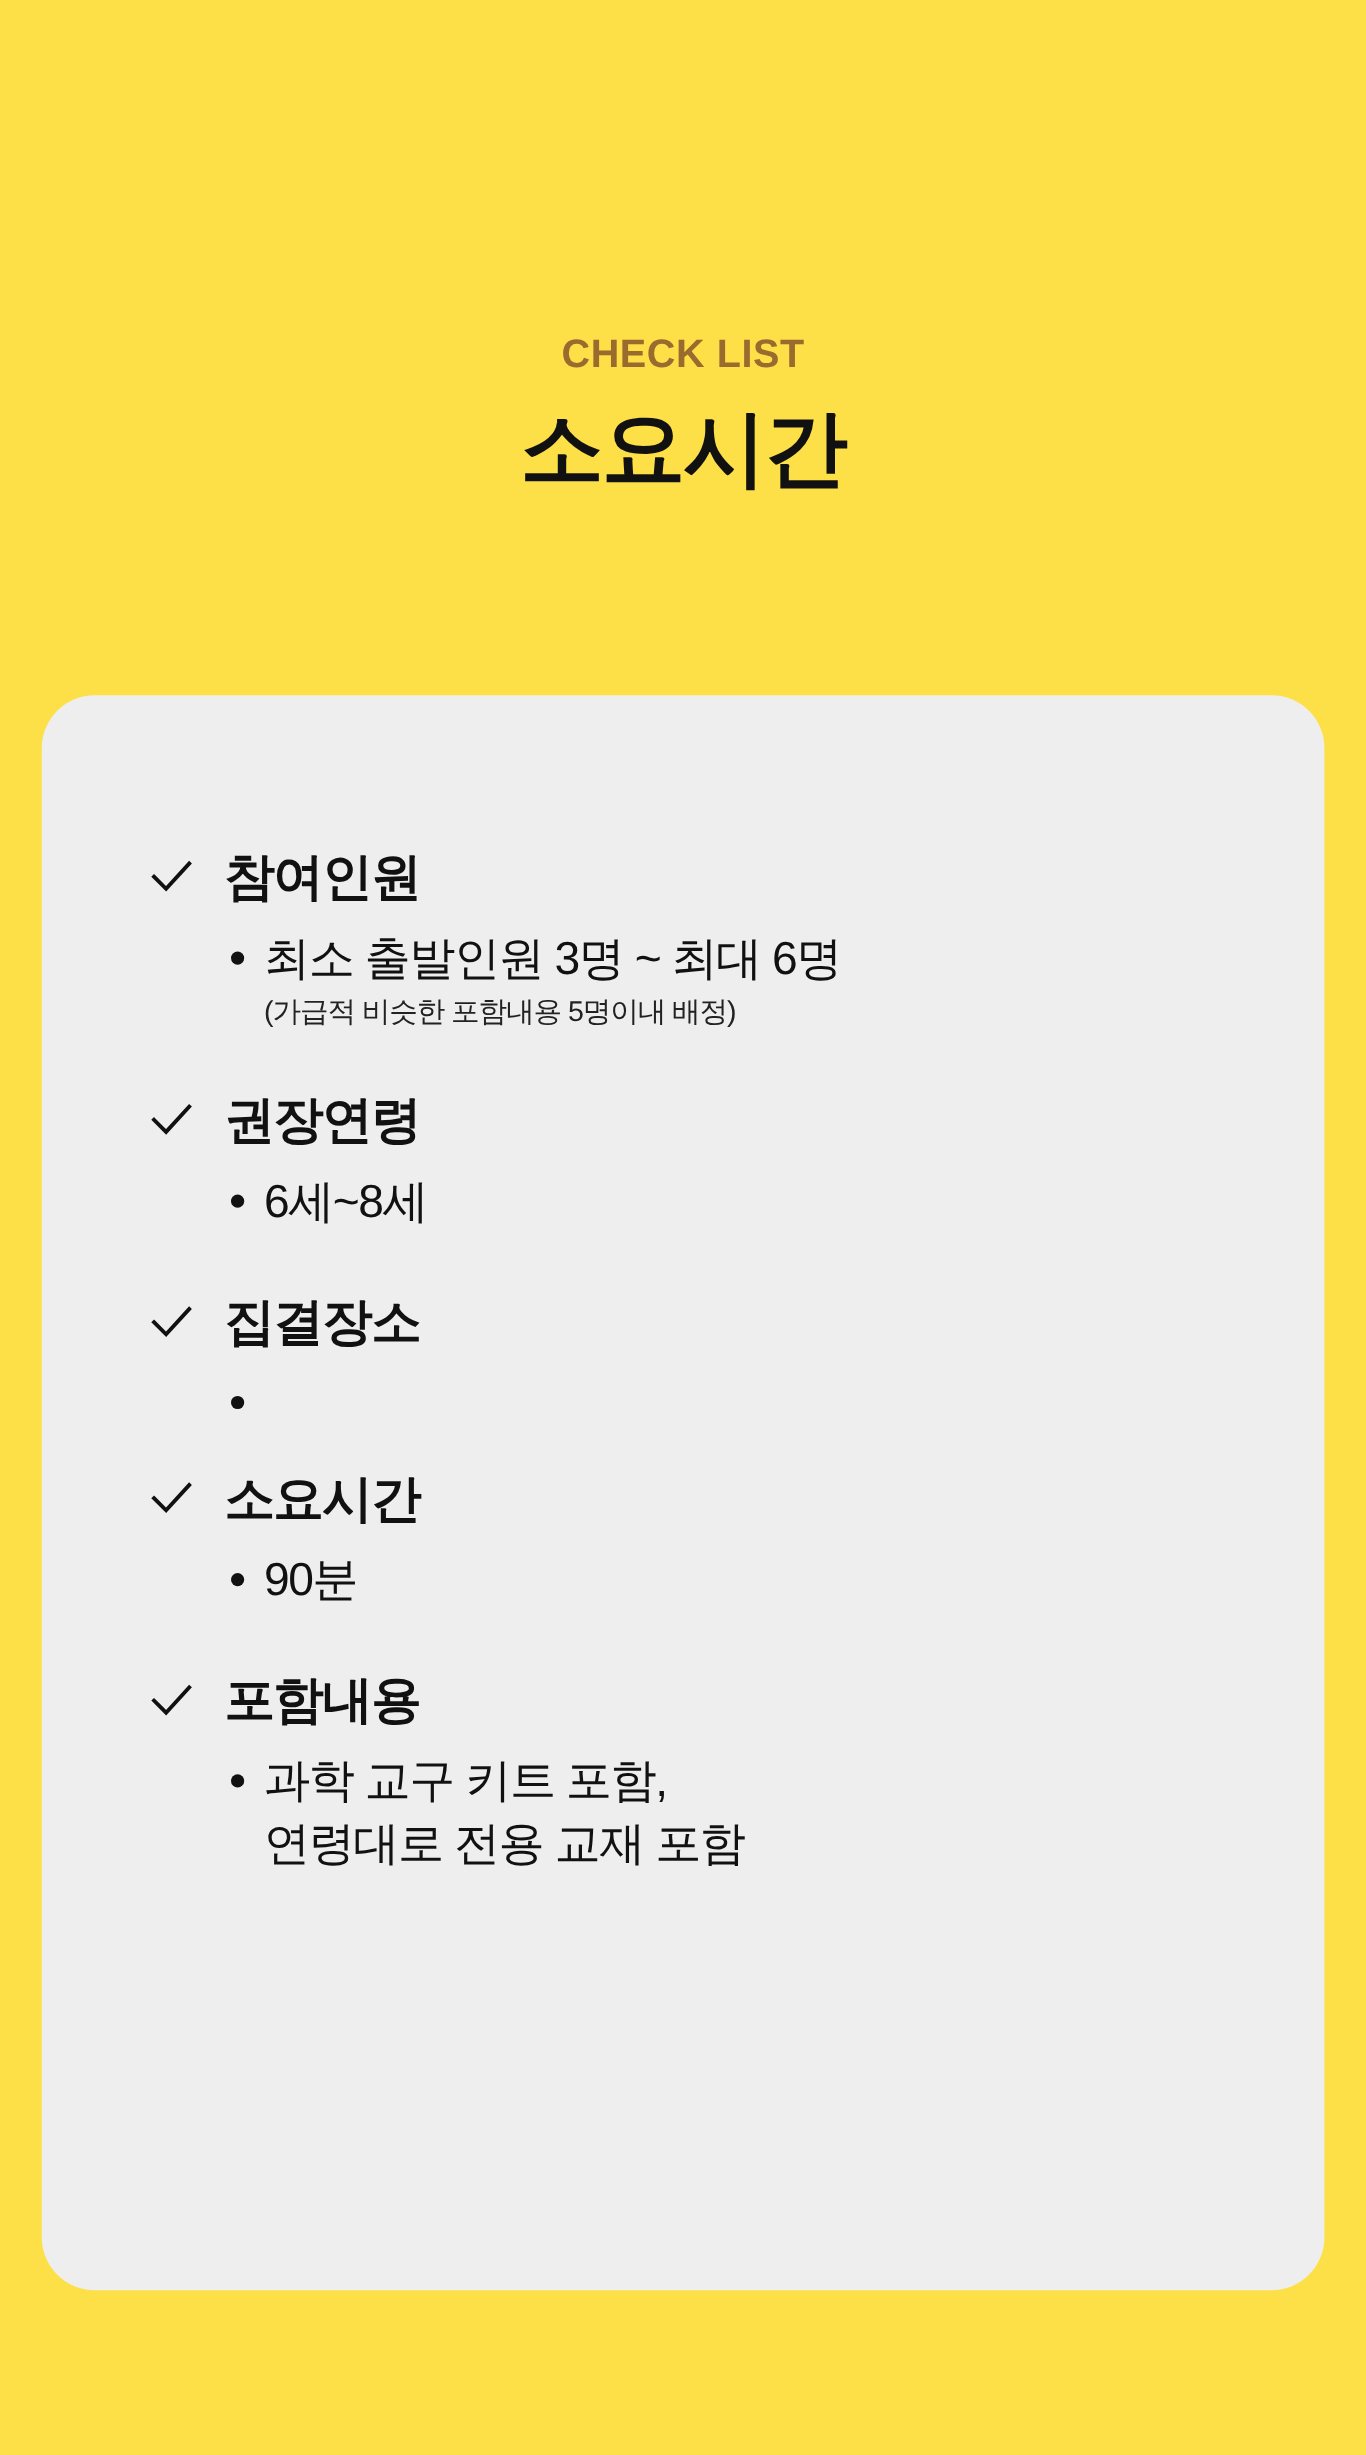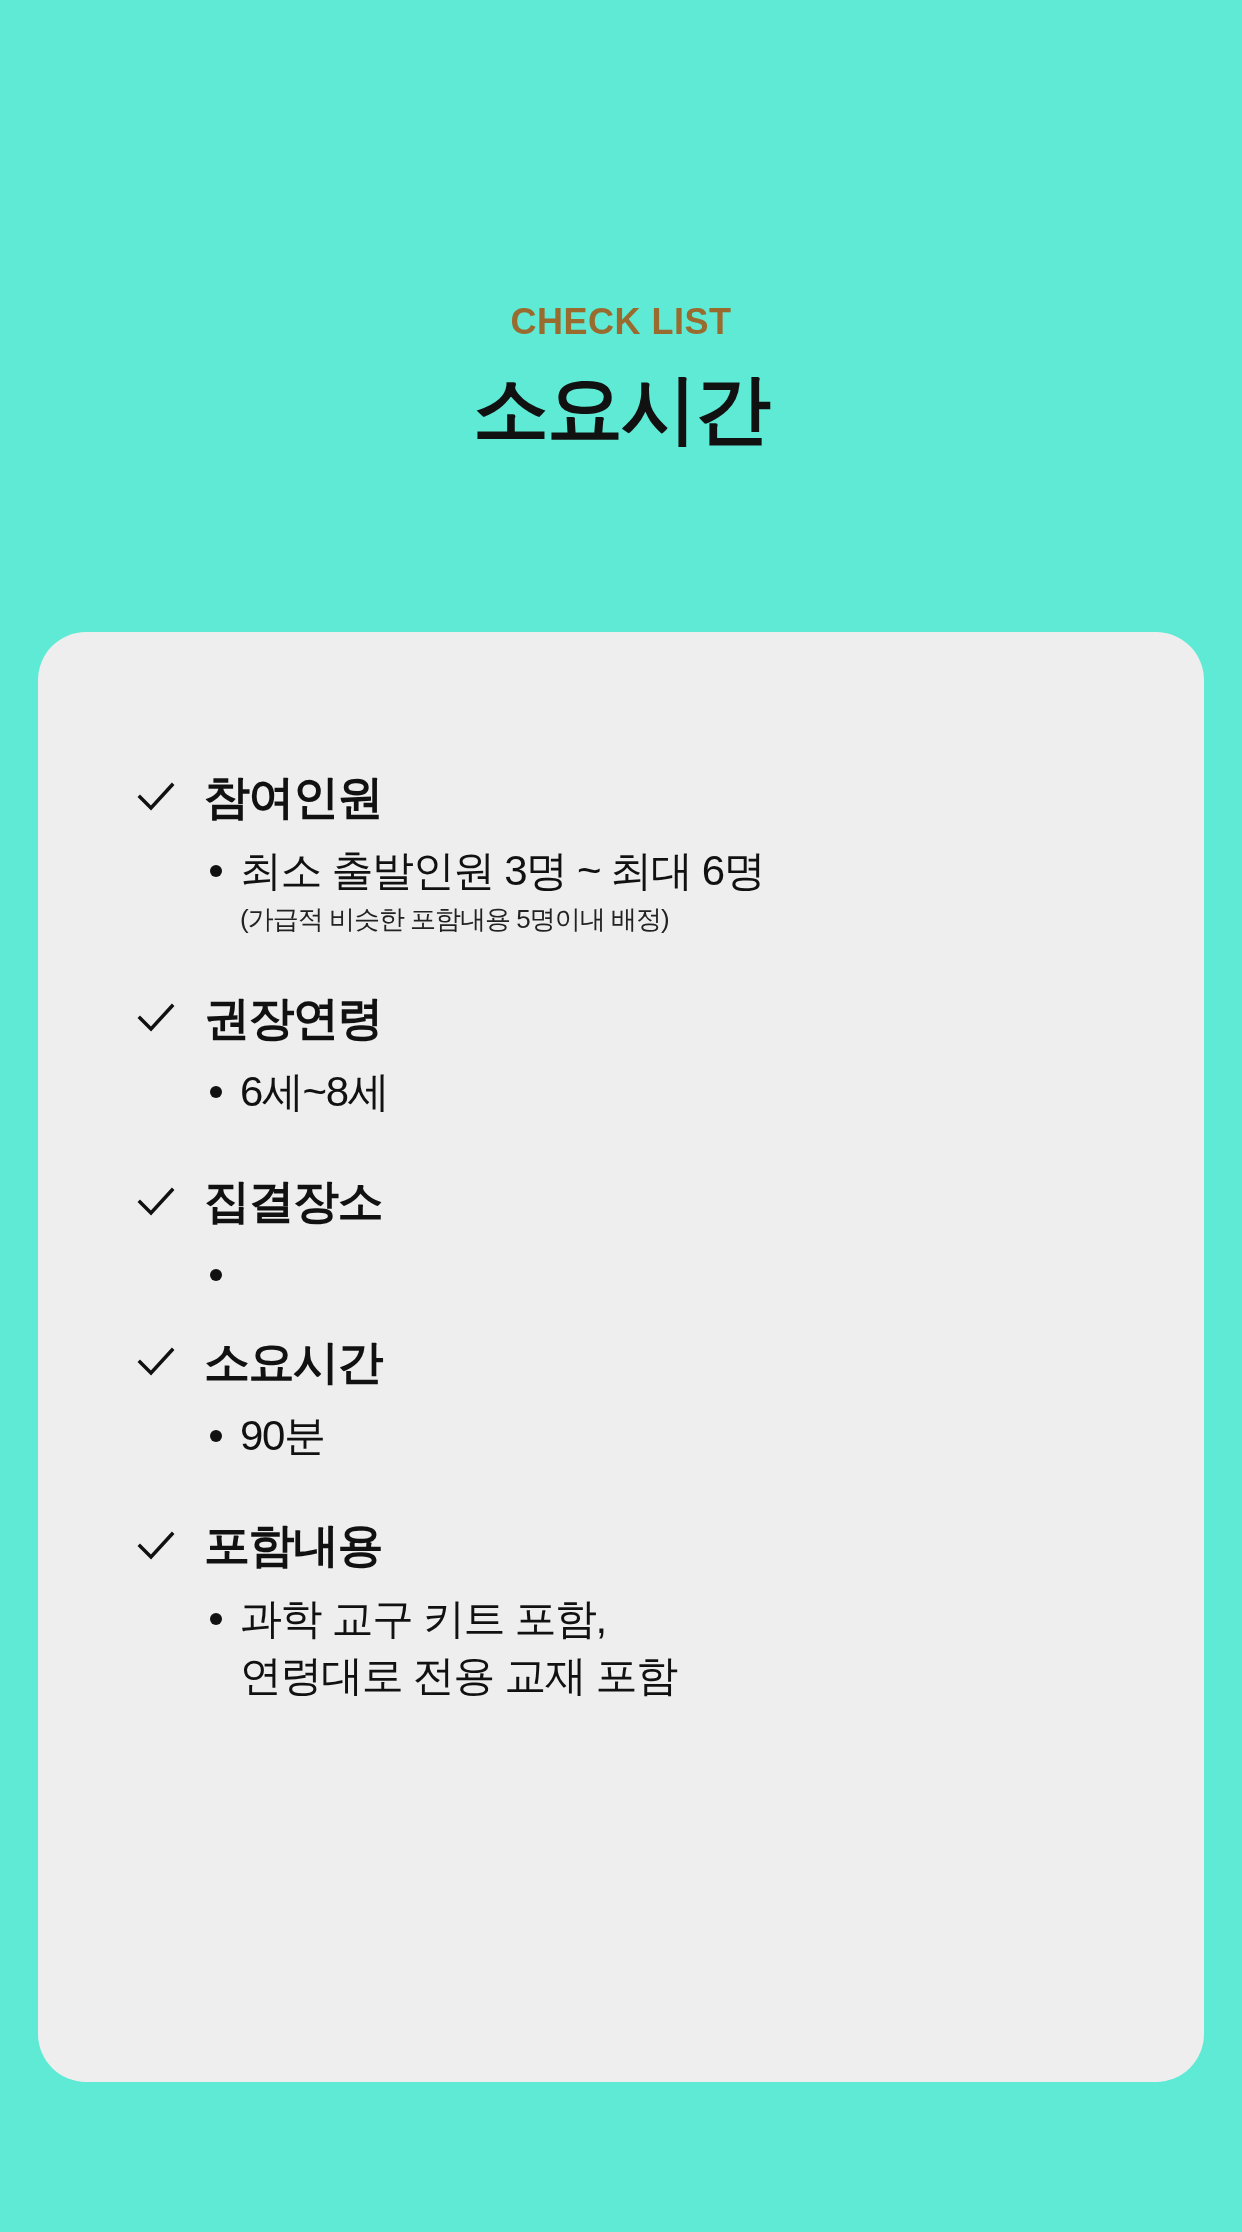--- a/index.html
+++ b/index.html
@@ -8,21 +8,21 @@
     width: 1242px;
     height: 2232px;
     background: #ffffff;
     font-family: "Liberation Sans", "DejaVu Sans", sans-serif;
   }
 
   .page {
     position: relative;
     width: 1242px;
     height: 2232px;
-    background: #5eead4;
+    background: #fde047;
     overflow: hidden;
   }
 
   
   .header {
     position: absolute;
     top: 300px;
     left: 0;
     width: 100%;
     text-align: center;

